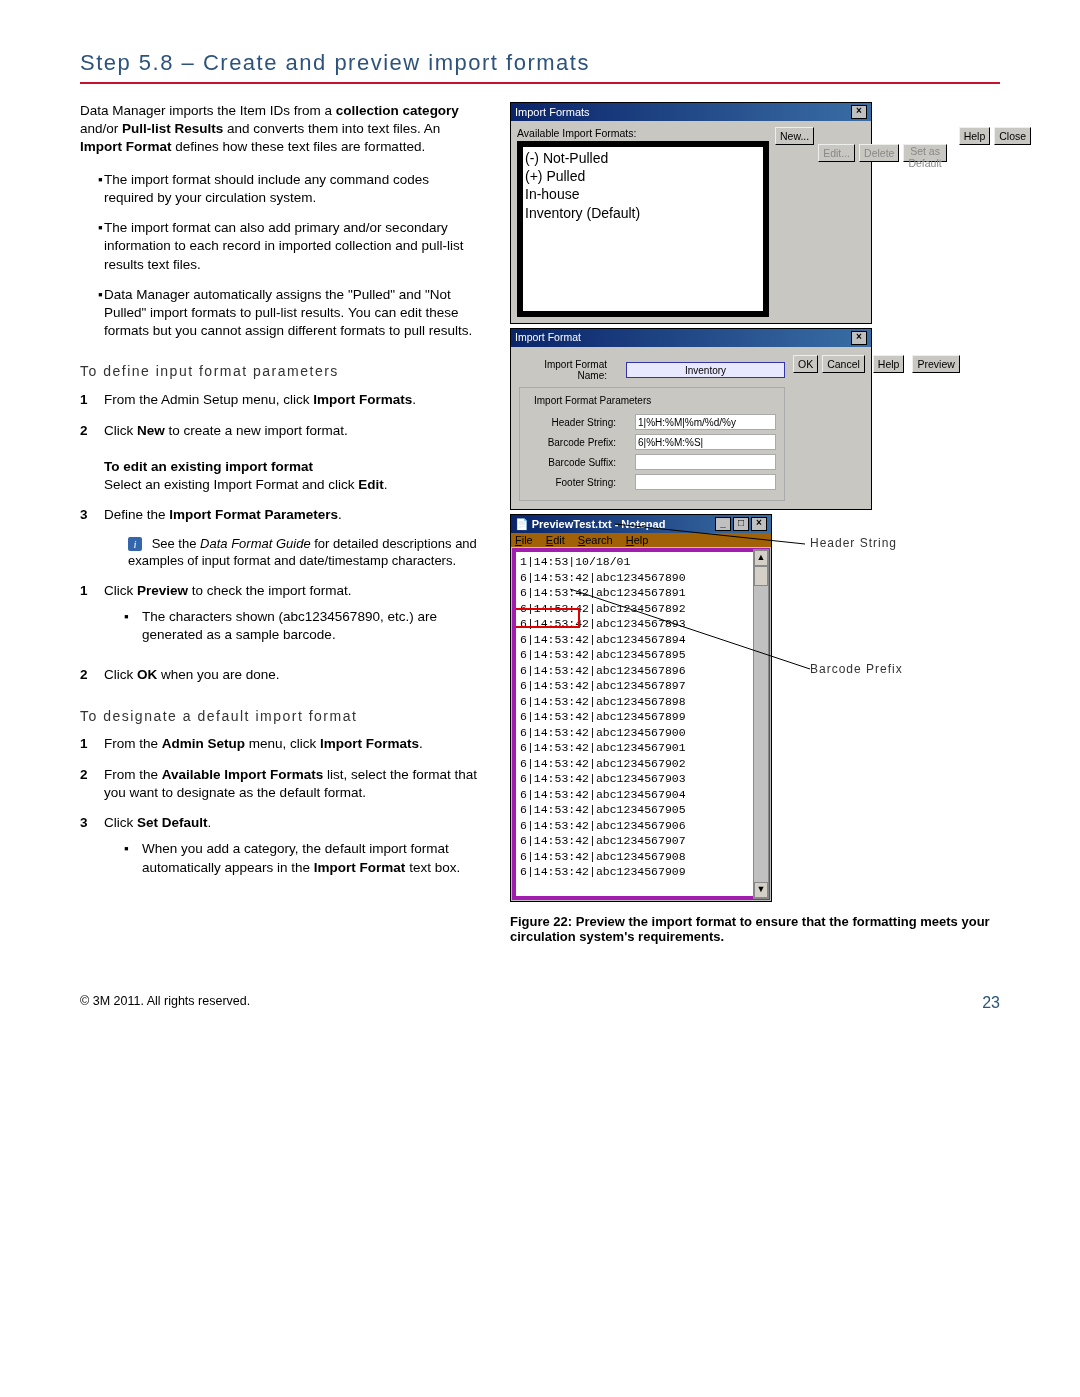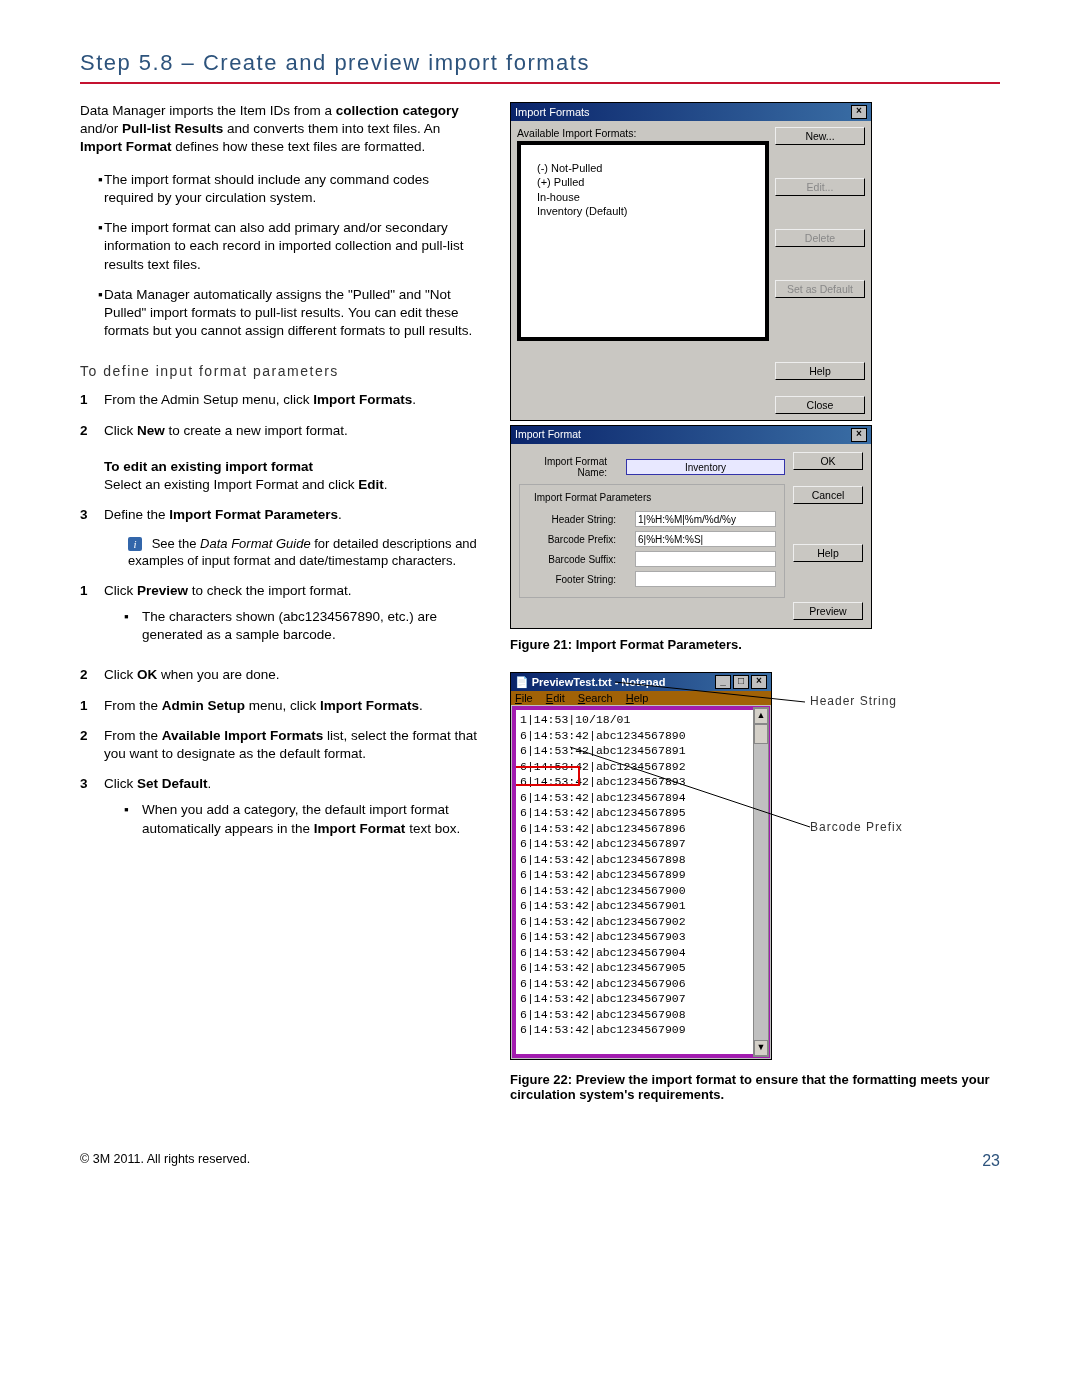--- a/index.html
+++ b/index.html
@@ -59,23 +59,23 @@
   .right { font-size: 13px; }
   .caption { font-weight: bold; margin: 8px 0 20px 0; font-size: 13px; }
 
   
   .dlg { border:1px solid #000; width: 360px; background: #c9c7c2; font-family: Tahoma, Arial, sans-serif; font-size:11px; }
   .dlg .tbar { background: linear-gradient(90deg,#0a246a,#3a6ea5); color:#fff; padding:2px 4px; display:flex; justify-content:space-between; align-items:center; font-size:11px; }
   .xbtn { background:#c0c0c0; border:1px solid #000; width:14px; height:12px; line-height:10px; text-align:center; color:#000; font-weight:bold; font-size:10px;}
   .dlg .body { padding: 6px; display:flex; gap:6px; }
   .dlg .listwrap { flex:1; }
   .dlg .lbl { font-size:10.5px; margin-bottom:2px;}
-  .listbox { background:#fff; border:4px solid #000000; height:160px; padding:16px; font-size:11px;}
+  .listbox { background:#fff; border:6px solid #000000; height:160px; padding:2px; font-size:14px;}
   .listbox div{line-height:1.3;}
-  .btncol { width: 90px; display:flex; flex-direction:column; gap:16px;}
+  .btncol { width: 90px; display:flex; gap:4px;}
   .winbtn { background:#c9c7c2; border:1px solid #000; border-top-color:#eee; border-left-color:#eee; height:18px; font-size:10.5px; padding:0 4px;}
   .winbtn.disabled { color:#888;margin-top:17px; }
   .spacer { height:8px; }
 
   
   .dlg2 { border:1px solid #000; width: 360px; background: #c9c7c2; font-family: Tahoma, Arial, sans-serif; font-size:10.5px; margin-top:4px;}
   .dlg2 .body2 { padding:8px; display:flex; gap:8px; }
   .paramcol { flex:1; }
   .fieldset { border:1px solid #aaa; padding:6px 8px; margin-top:6px; }
   .row { display:flex; align-items:center; margin:4px 0; gap:19px;}
@@ -174,20 +174,21 @@
         </div>
           </li>
         <li>
             <span class="num">2</span>
             <div>
           <span>Click </span><span class="bold">OK</span><span> when you are done.</span>
         </div>
           </li>
       </ol>
 
+      <div class="subhead">To designate a default import format</div>
       <ol class="steps">
         <li>
             <span class="num">1</span>
             <div>
           <span>From the </span><span class="bold">Admin Setup</span><span> menu, click </span><span class="bold">Import Formats</span><span>.</span>
         </div>
           </li>
         <li>
             <span class="num">2</span>
             <div>
@@ -275,21 +276,20 @@
           <div class="btncol" style="width:70px;">
             <button class="winbtn">OK</button>
             <button class="winbtn">Cancel</button>
             <div class="spacer"></div>
             <button class="winbtn">Help</button>
             <div class="spacer"></div>
             <button class="winbtn">Preview</button>
           </div>
         </div>
       </div>
-      <div class="caption">Figure 21: Import Format Parameters.</div>
 
       <div class="annot" style="height:400px;">
         <div class="notepad">
           <div class="ntitle">
             <span>📄</span>
             <span>PreviewTest.txt - Notepad</span>
             <span class="nicons">
               <span class="xbtn">_</span>
               <span class="xbtn">□</span>
               <span class="xbtn">×</span>

